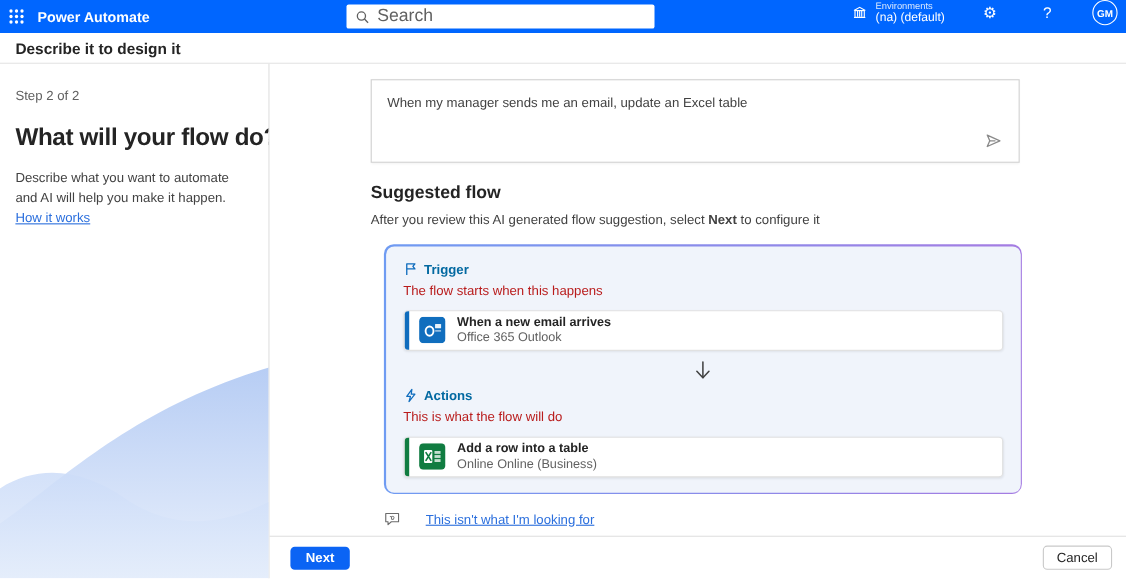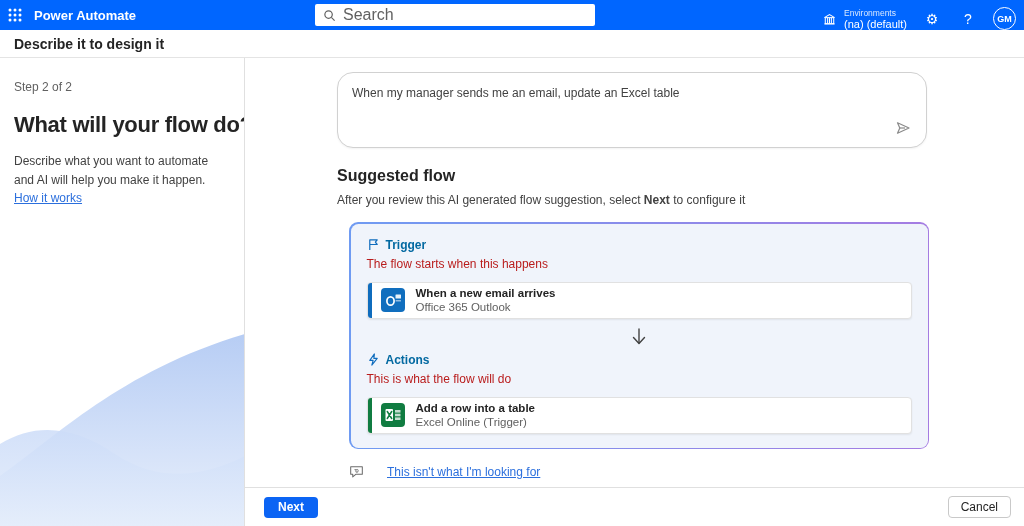--- a/index.html
+++ b/index.html
@@ -8,21 +8,21 @@
 
   
   .topbar { height:30px; background:#0066ff; display:flex; align-items:center; position:relative; }
   .waffle { width:30px; height:30px; display:flex; align-items:center; justify-content:center; cursor:pointer; }
   .app-title { color:#fff; font-size:13px; font-weight:bold; margin-left:4px; }
   .searchbox { position:absolute; left:315px; top:4px; width:280px; height:22px; background:#fff;
     border-radius:2px; display:flex; align-items:center; padding:0 8px; }
   .searchbox input { border:none; outline:none; font-size:16px; color:#424242; margin-left:7px; width:230px;
     font-family:"Liberation Sans", sans-serif; }
   .searchbox input::placeholder { color:#616161; }
-  .topbar-right { position:absolute; right:8px; top:0; height:30px; display:flex; align-items:flex-end; gap:14px; }
+  .topbar-right { position:absolute; right:8px; top:0; height:30px; display:flex; align-items:flex-start; gap:30px; }
   .env { display:flex; align-items:center; gap:7px; color:#fff; cursor:pointer; }
   .env-text .env-label { font-size:8.5px; opacity:.85; line-height:10px; }
   .env-text .env-name { font-size:11px; line-height:12px; }
   .icon-btn { color:#fff; font-size:14px; width:22px; height:22px; display:flex; align-items:center;
     justify-content:center; cursor:pointer; }
   .avatar { width:23px; height:23px; border-radius:50%; border:1.5px solid #fff; background:#0066ff;
     color:#fff; font-size:9px; font-weight:bold; display:flex; align-items:center; justify-content:center; cursor:pointer; }
 
   
   .subheader { height:28px; background:#fff; border-bottom:1px solid #e4e4e4; display:flex; align-items:center;
@@ -36,21 +36,21 @@
   .step-label { font-size:12px; color:#616161; }
   .panel-heading { font-size:22px; letter-spacing:-0.3px; font-weight:600; color:#242424; margin-top:18px; white-space:nowrap; }
   .panel-desc { font-size:12px; color:#424242; line-height:1.55; margin-top:14px; width:214px; }
   a.link { color:#2b6fdd; text-decoration:underline; cursor:pointer; }
   .wave-wrap { position:absolute; left:0; bottom:0; width:245px; height:200px; z-index:1; }
 
   .right-area { flex:1; display:flex; flex-direction:column; }
   .content { flex:1; padding:14px 0 0 92px; }
 
   
-  .prompt-card { width:590px; height:76px; background:#fff; border:1px solid #d1d1d1; border-radius:16px;
+  .prompt-card { width:590px; height:76px; background:#fff; border:1px solid #d1d1d1; border-radius:0;
     position:relative; box-shadow:0 1px 2px rgba(0,0,0,.05); cursor:text; }
   .prompt-text { font-size:12px; color:#424242; padding:12px 14px; line-height:1.4; }
   .send-btn { position:absolute; right:12px; bottom:8px; width:22px; height:22px; display:flex;
     align-items:center; justify-content:center; cursor:pointer; }
 
   
   .sf-title { font-size:16px; font-weight:bold; color:#242424; margin-top:19px; }
   .sf-subtitle { font-size:12px; color:#424242; margin-top:8px; }
 
   .flow-outer { margin-top:15px; margin-left:12px; width:580px; border-radius:9px; padding:1.5px;
@@ -240,21 +240,21 @@
                 <rect x="0" y="0" width="24" height="24" rx="4" fill="#107c41"></rect>
                 <rect x="4.5" y="6" width="7.5" height="12" rx="1" fill="#fff"></rect>
                 <path d="M6.3,8.5 L10.7,15.5 M10.7,8.5 L6.3,15.5" stroke="#107c41" stroke-width="1.5" stroke-linecap="round"></path>
                 <rect x="14" y="7" width="5.5" height="2.6" fill="#fff" opacity="0.75"></rect>
                 <rect x="14" y="10.7" width="5.5" height="2.6" fill="#fff" opacity="0.75"></rect>
                 <rect x="14" y="14.4" width="5.5" height="2.6" fill="#fff" opacity="0.75"></rect>
               </svg>
             </span>
             <span class="conn-text">
               <div class="conn-title">Add a row into a table</div>
-              <div class="conn-sub">Excel Online (Trigger)</div>
+              <div class="conn-sub">Online Online (Business)</div>
             </span>
           </div>
 
         </div>
       </div>
 
       <div class="feedback-row">
         <span style="display:flex;">
           <svg width="15" height="15" viewBox="0 0 16 16" fill="none" stroke="#6b6b6b" stroke-width="1.1" stroke-linejoin="round">
             <path d="M1.8,3 h12.4 v8 h-7 l-3.2,2.8 v-2.8 h-2.2 Z"></path>

